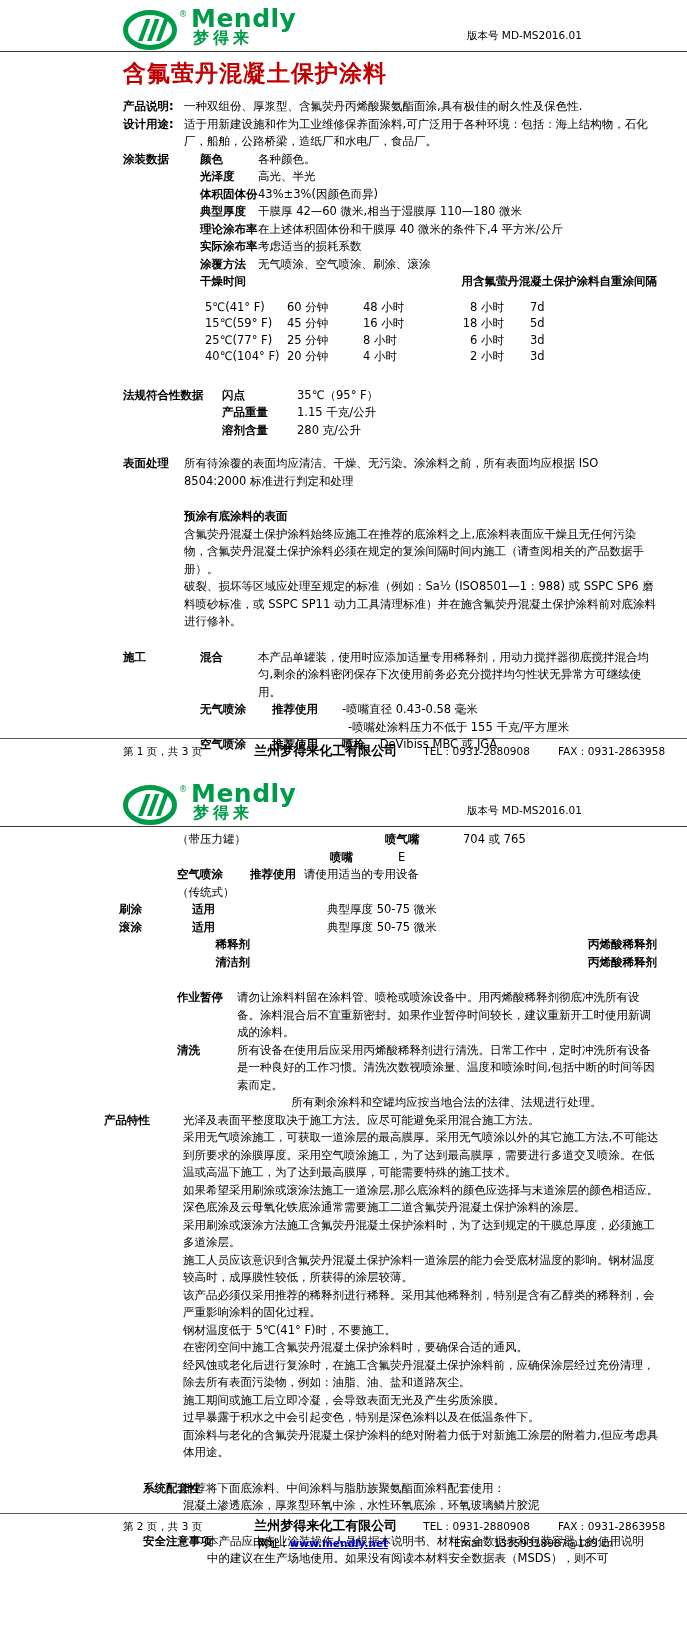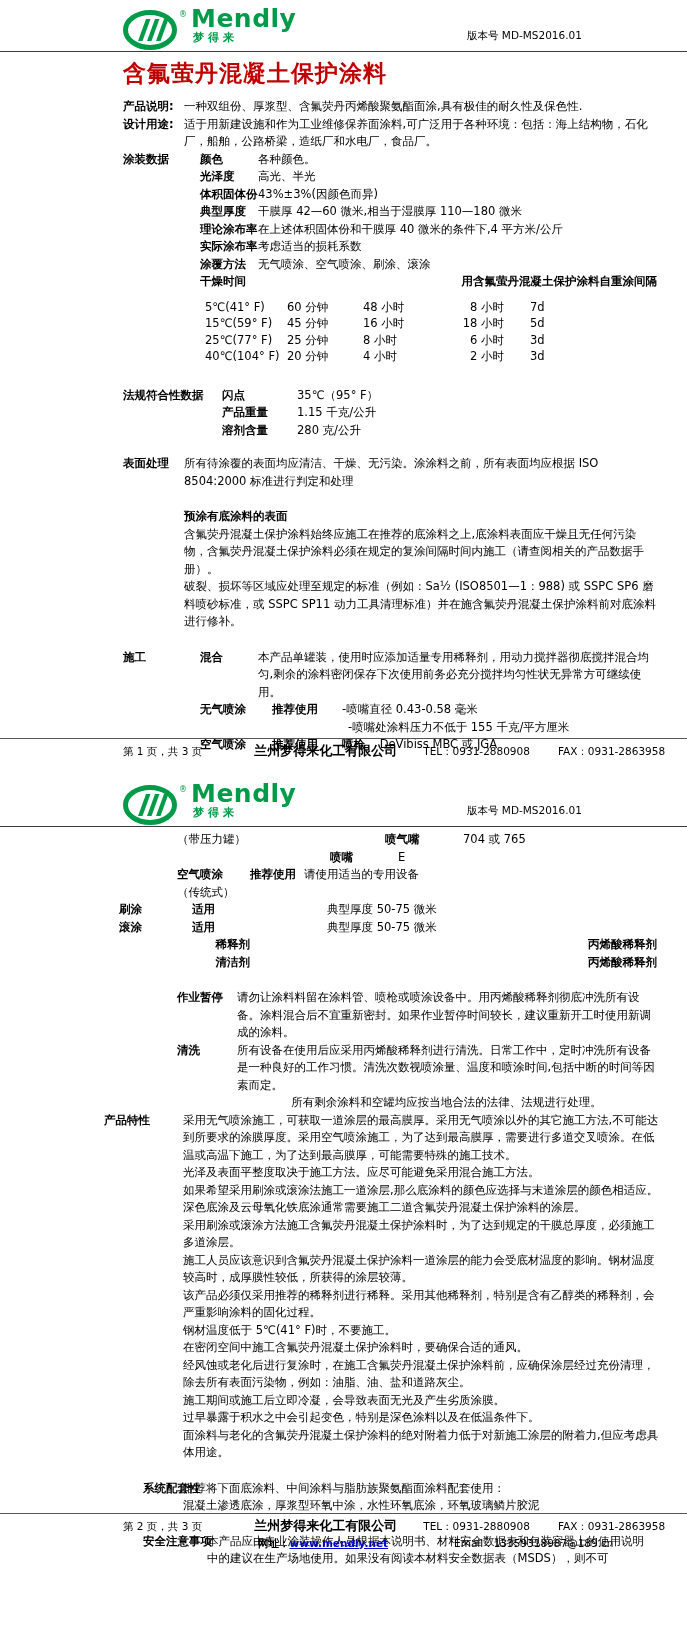--- a/index.html
+++ b/index.html
@@ -10,21 +10,21 @@
   }
   .sheet{position:relative;width:687px;overflow:hidden;}
   .sheet1{height:775px;}
   .sheet2{height:863px;}
   
   .hdr{position:relative;height:52px;}
   .logo{position:absolute;left:123px;top:8px;display:flex;align-items:flex-start;}
   .logo-mark{flex:none;}
   .logo-texts{margin-left:4px;color:#009b48;}
   .logo-en{font-size:25px;font-weight:bold;line-height:22px;letter-spacing:0.5px;display:block;}
-  .logo-cn{font-size:11px;font-weight:bold;line-height:16px;letter-spacing:4px;display:block;margin-left:2px;}
+  .logo-cn{font-size:16px;font-weight:bold;line-height:16px;letter-spacing:4px;display:block;margin-left:2px;}
   .logo-reg{color:#009b48;font-size:8px;vertical-align:top;position:relative;top:-2px;}
   .version{position:absolute;left:467px;top:28px;font-size:10.5px;line-height:14px;}
   .rule{border:0;border-top:1.6px solid #3c3c3c;margin:0;}
   .hdr .rule{position:absolute;left:0;right:0;bottom:0;}
   
   .title{margin:6px 0 10px 123px;font-size:23px;line-height:30px;font-weight:bold;color:#c00000;letter-spacing:1px;}
   
   b,.b{font-weight:bold;}
   .r-desc{display:grid;grid-template-columns:61px 1fr;margin-left:123px;width:534px;}
   .r-coat{display:grid;grid-template-columns:77px 58px 1fr;margin-left:123px;width:534px;}
@@ -304,22 +304,22 @@
     <span>请勿让涂料料留在涂料管、喷枪或喷涂设备中。用丙烯酸稀释剂彻底冲洗所有设备。涂料混合后不宜重新密封。如果作业暂停时间较长，建议重新开工时使用新调成的涂料。</span>
   </div>
   <div class="p2-blk">
     <span class="b">清洗</span>
     <span>所有设备在使用后应采用丙烯酸稀释剂进行清洗。日常工作中，定时冲洗所有设备是一种良好的工作习惯。清洗次数视喷涂量、温度和喷涂时间,包括中断的时间等因素而定。</span>
   </div>
   <div class="p2-cont">所有剩余涂料和空罐均应按当地合法的法律、法规进行处理。</div>
 
   <div class="pf">
     <span class="pf-lbl">产品特性</span>
+    <div class="pf-txt">光泽及表面平整度取决于施工方法。应尽可能避免采用混合施工方法。</div>
     <div class="pf-txt">采用无气喷涂施工，可获取一道涂层的最高膜厚。采用无气喷涂以外的其它施工方法,不可能达到所要求的涂膜厚度。采用空气喷涂施工，为了达到最高膜厚，需要进行多道交叉喷涂。在低温或高温下施工，为了达到最高膜厚，可能需要特殊的施工技术。</div>
-    <div class="pf-txt">光泽及表面平整度取决于施工方法。应尽可能避免采用混合施工方法。</div>
     <div class="pf-txt">如果希望采用刷涂或滚涂法施工一道涂层,那么底涂料的颜色应选择与末道涂层的颜色相适应。深色底涂及云母氧化铁底涂通常需要施工二道含氟荧丹混凝土保护涂料的涂层。</div>
     <div class="pf-txt">采用刷涂或滚涂方法施工含氟荧丹混凝土保护涂料时，为了达到规定的干膜总厚度，必须施工多道涂层。</div>
     <div class="pf-txt">施工人员应该意识到含氟荧丹混凝土保护涂料一道涂层的能力会受底材温度的影响。钢材温度较高时，成厚膜性较低，所获得的涂层较薄。</div>
     <div class="pf-txt">该产品必须仅采用推荐的稀释剂进行稀释。采用其他稀释剂，特别是含有乙醇类的稀释剂，会严重影响涂料的固化过程。</div>
     <div class="pf-txt">钢材温度低于 5℃(41° F)时，不要施工。</div>
     <div class="pf-txt">在密闭空间中施工含氟荧丹混凝土保护涂料时，要确保合适的通风。</div>
     <div class="pf-txt">经风蚀或老化后进行复涂时，在施工含氟荧丹混凝土保护涂料前，应确保涂层经过充份清理，除去所有表面污染物，例如：油脂、油、盐和道路灰尘。</div>
     <div class="pf-txt">施工期间或施工后立即冷凝，会导致表面无光及产生劣质涂膜。</div>
     <div class="pf-txt">过早暴露于积水之中会引起变色，特别是深色涂料以及在低温条件下。</div>
     <div class="pf-txt">面涂料与老化的含氟荧丹混凝土保护涂料的绝对附着力低于对新施工涂层的附着力,但应考虑具体用途。</div>

